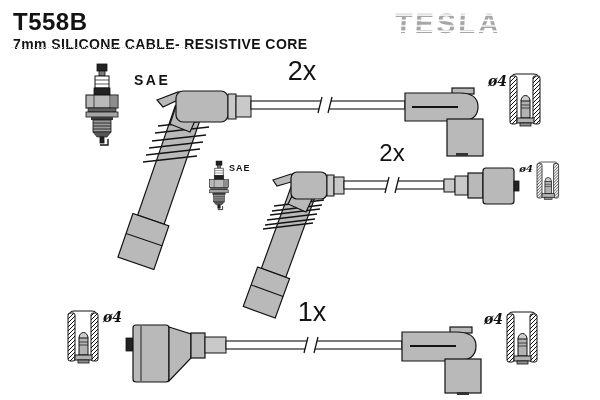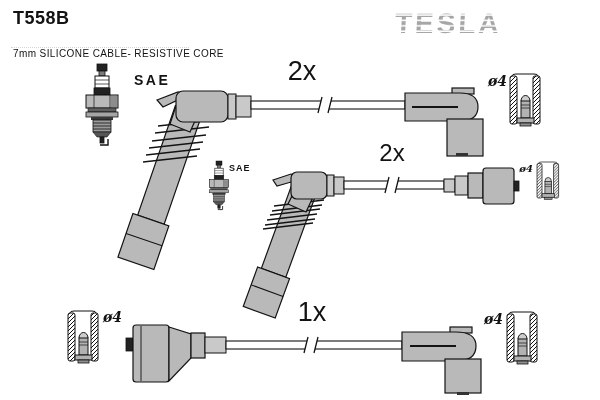--- a/index.html
+++ b/index.html
@@ -5,27 +5,28 @@
   html,body{margin:0;padding:0;}
   .page{
     position:relative;
     width:600px;height:400px;
     background:var(--paper,#fff);
     font-family:"Liberation Sans",sans-serif;
     overflow:hidden;
   }
   .part-number{
     position:absolute;left:13px;top:8px;
-    font-size:18px;font-weight:bold;color:var(--ink,#111);
+    font-size:24px;font-weight:bold;color:var(--ink,#111);
     letter-spacing:.5px;
   }
   .subtitle{
-    position:absolute;left:13px;top:48px;
-    font-size:10px;color:var(--ink,#111);
+    position:absolute;left:13px;top:36px;
+    font-size:14px;color:var(--ink,#111);
     letter-spacing:.4px;
+    font-weight:bold;
   }
   .header-rule{
     position:absolute;left:11px;top:47px;width:178px;height:0;
     border-top:1px dotted #d6d6d6;
   }
   .logo-svg{position:absolute;left:392px;top:5px;}
   .logo-text{
     font-family:"Liberation Sans",sans-serif;
     font-weight:bold;font-size:28px;letter-spacing:3px;
   }

